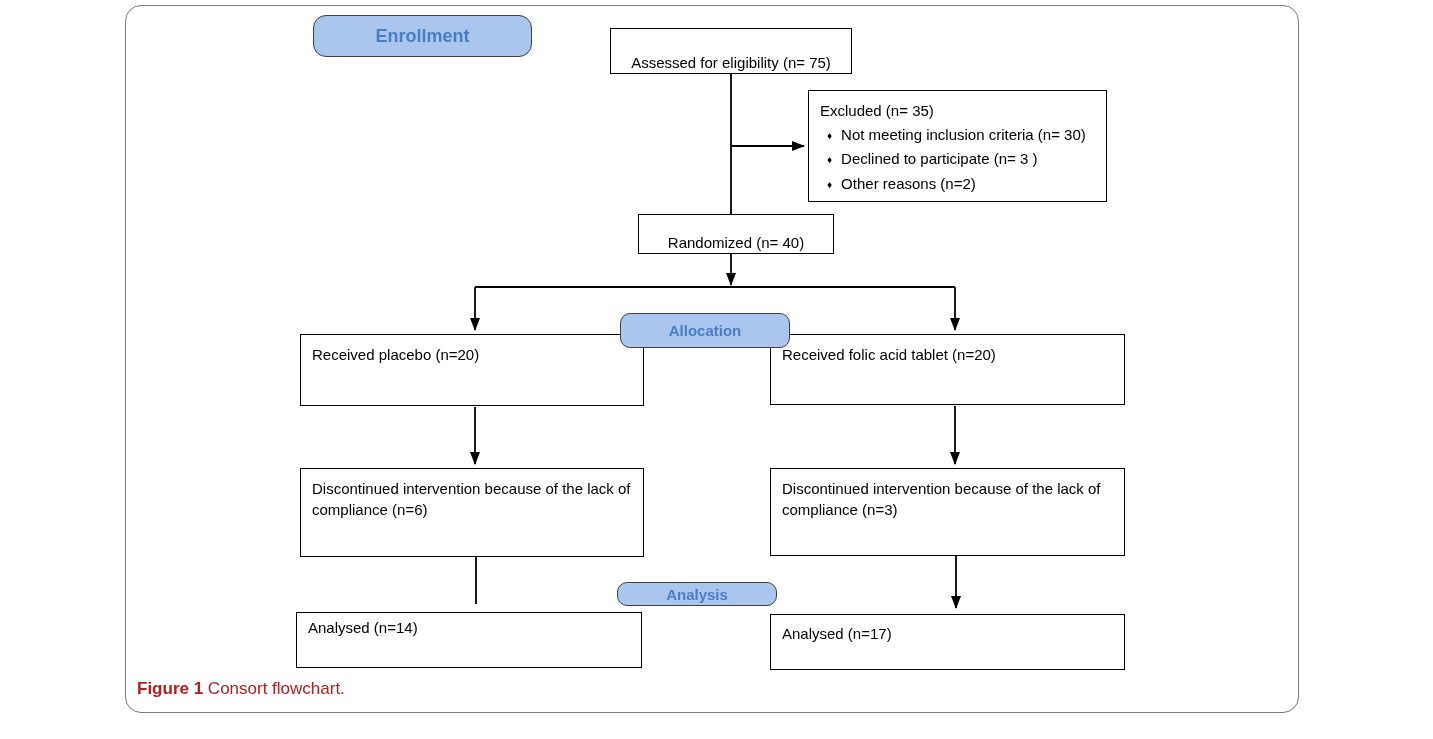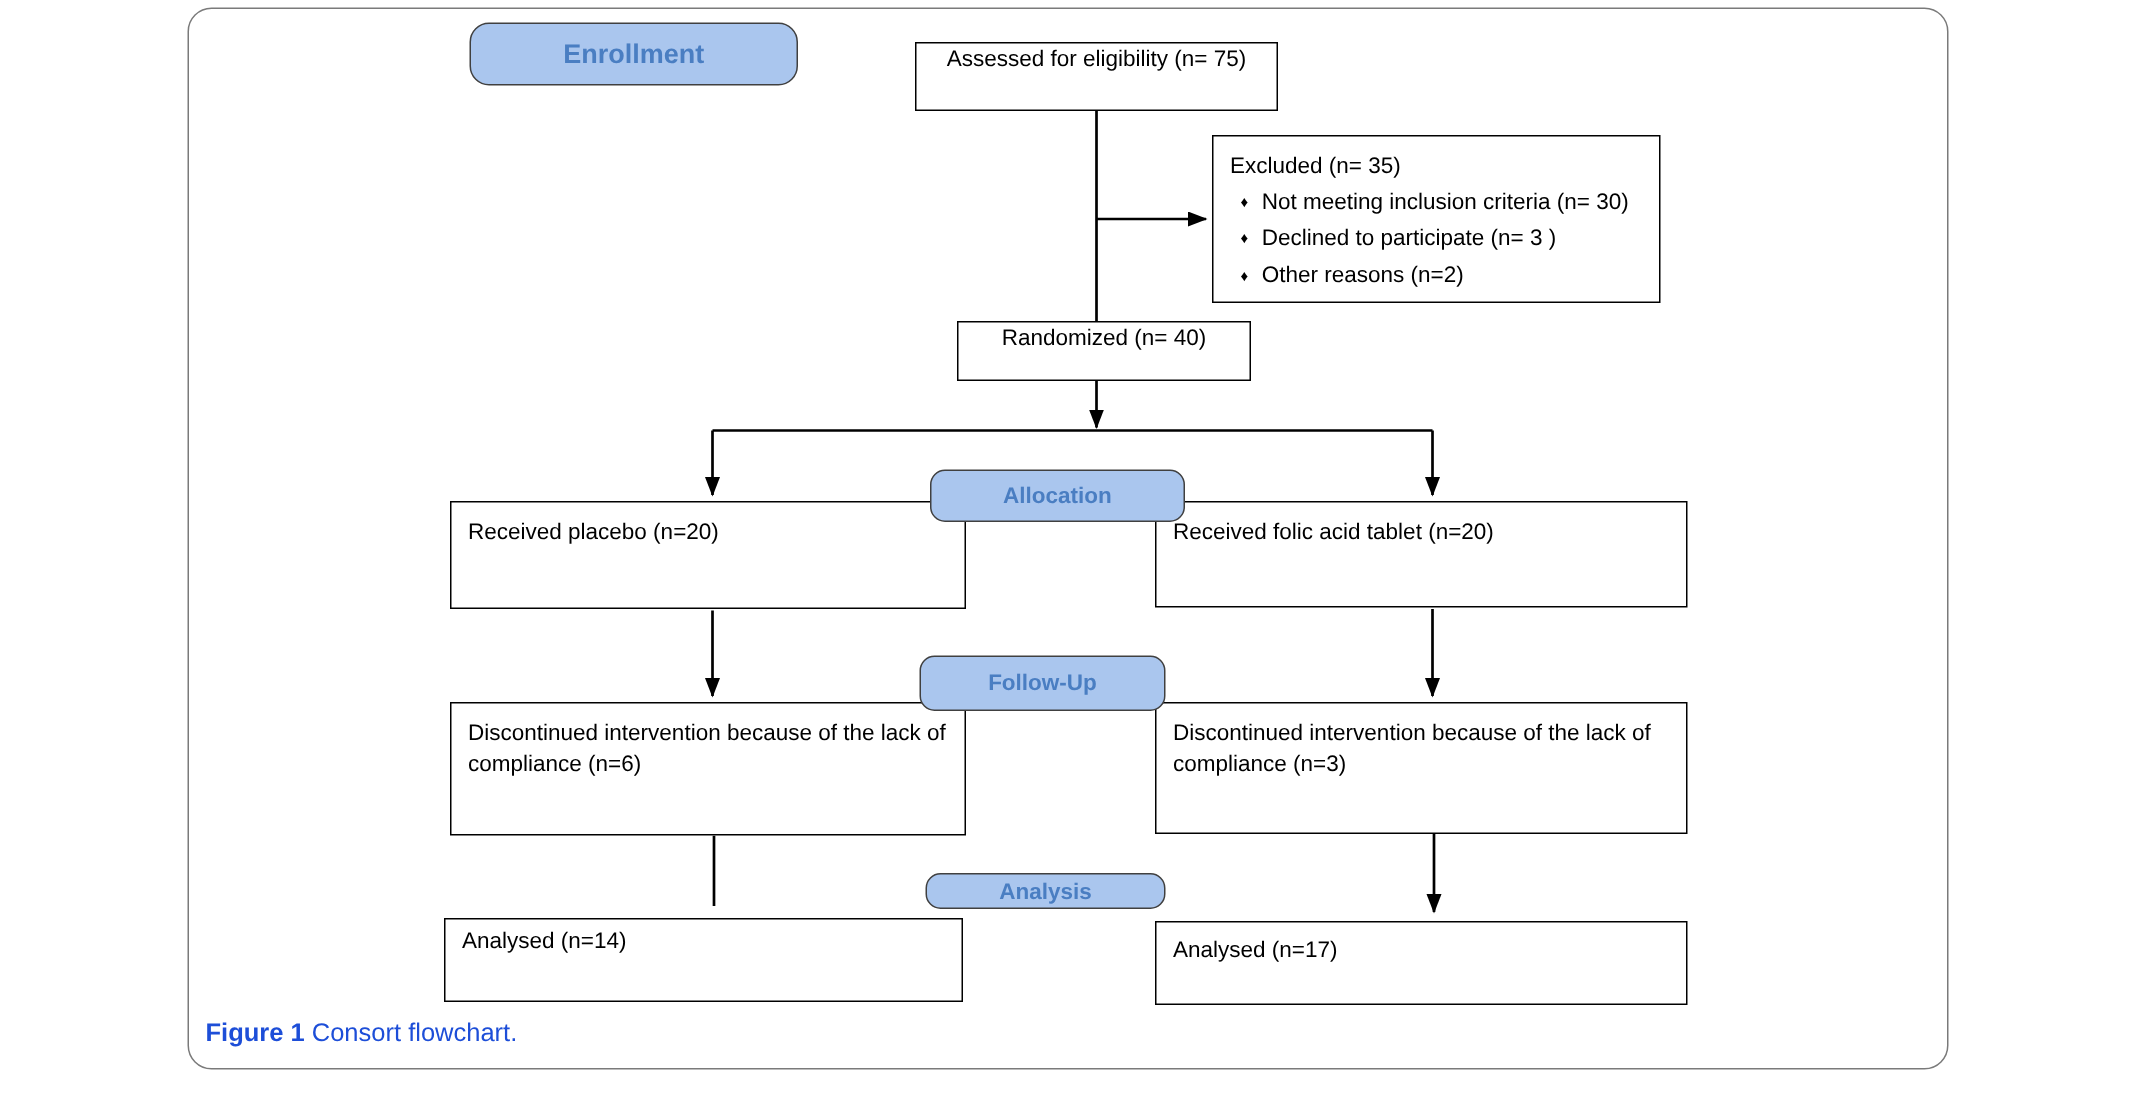--- a/index.html
+++ b/index.html
@@ -3,30 +3,30 @@
 <meta charset="utf-8">
 <style>
   html,body{margin:0;padding:0;background:#ffffff;}
   .stage{position:relative;width:1433px;height:739px;background:#ffffff;
          font-family:"Liberation Sans", sans-serif;color:#000;overflow:hidden;}
   .frame{position:absolute;left:125px;top:5px;width:1172px;height:706px;
          border:1px solid #7a7a7a;border-radius:16px;background:#ffffff;}
   .connectors{position:absolute;left:0;top:0;width:1433px;height:739px;z-index:1;}
   .fbox{position:absolute;background:#ffffff;border:1px solid #000;z-index:2;
         font-size:15px;line-height:21px;box-sizing:border-box;}
-  .center{display:flex;align-items:flex-start;justify-content:center;text-align:center;}
+  .center{display:flex;align-items:flex-end;justify-content:center;text-align:center;}
   .topleft{padding:9px 11px 0 11px;}
   .badge{position:absolute;z-index:3;background:#aac6ee;border:1.6px solid #404040;
          border-radius:10px;display:flex;align-items:center;justify-content:center;
          color:#4a7ec2;font-weight:bold;font-size:15px;box-sizing:border-box;}
   .badge.enroll{border-radius:13px;font-size:18px;}
   .exc-title{margin:0 0 1px 0;}
   .exc-item{display:flex;align-items:baseline;}
   .blt{font-size:10px;margin:0 9px 0 7px;position:relative;top:-1px;}
-  .caption{position:absolute;left:137px;top:679px;z-index:2;font-size:17px;color:#1d4ed8;}
+  .caption{position:absolute;left:137px;top:679px;z-index:2;font-size:17px;color:#b91c1c;}
   .caption b{font-weight:bold;}
 </style>
 </head>
 <body>
 
 <div class="stage">
 
   <div class="frame"></div>
 
   <svg class="connectors" viewBox="0 0 1433 739" xmlns="http://www.w3.org/2000/svg">
@@ -42,21 +42,20 @@
     <line x1="475" y1="287" x2="475" y2="330" stroke="#000" stroke-width="1.8" marker-end="url(#arw)"></line>
     <line x1="955" y1="287" x2="955" y2="330" stroke="#000" stroke-width="1.8" marker-end="url(#arw)"></line>
     <line x1="475" y1="407" x2="475" y2="464" stroke="#000" stroke-width="1.8" marker-end="url(#arw)"></line>
     <line x1="955" y1="406" x2="955" y2="464" stroke="#000" stroke-width="1.8" marker-end="url(#arw)"></line>
     <line x1="476" y1="557" x2="476" y2="604" stroke="#000" stroke-width="1.8"></line>
     <line x1="956" y1="556" x2="956" y2="608" stroke="#000" stroke-width="1.8" marker-end="url(#arw)"></line>
   </svg>
 
   <div class="badge enroll" style="left:313px;top:15px;width:219px;height:42px;">Enrollment</div>
   <div class="badge" style="left:620px;top:313px;width:170px;height:35px;">Allocation</div>
-  <div class="badge" style="left:613px;top:437px;width:164px;height:37px;">Follow-Up</div>
   <div class="badge" style="left:617px;top:582px;width:160px;height:24px;">Analysis</div>
 
   <div class="fbox center" style="left:610px;top:28px;width:242px;height:46px;">
     <span>Assessed for eligibility (n= 75)</span>
   </div>
 
   <div class="fbox" style="left:808px;top:90px;width:299px;height:112px;padding:9px 10px 0 11px;line-height:22.5px;">
     <div class="exc-title">Excluded (n= 35)</div>
     <div class="exc-item">
       <span class="blt">♦</span>

